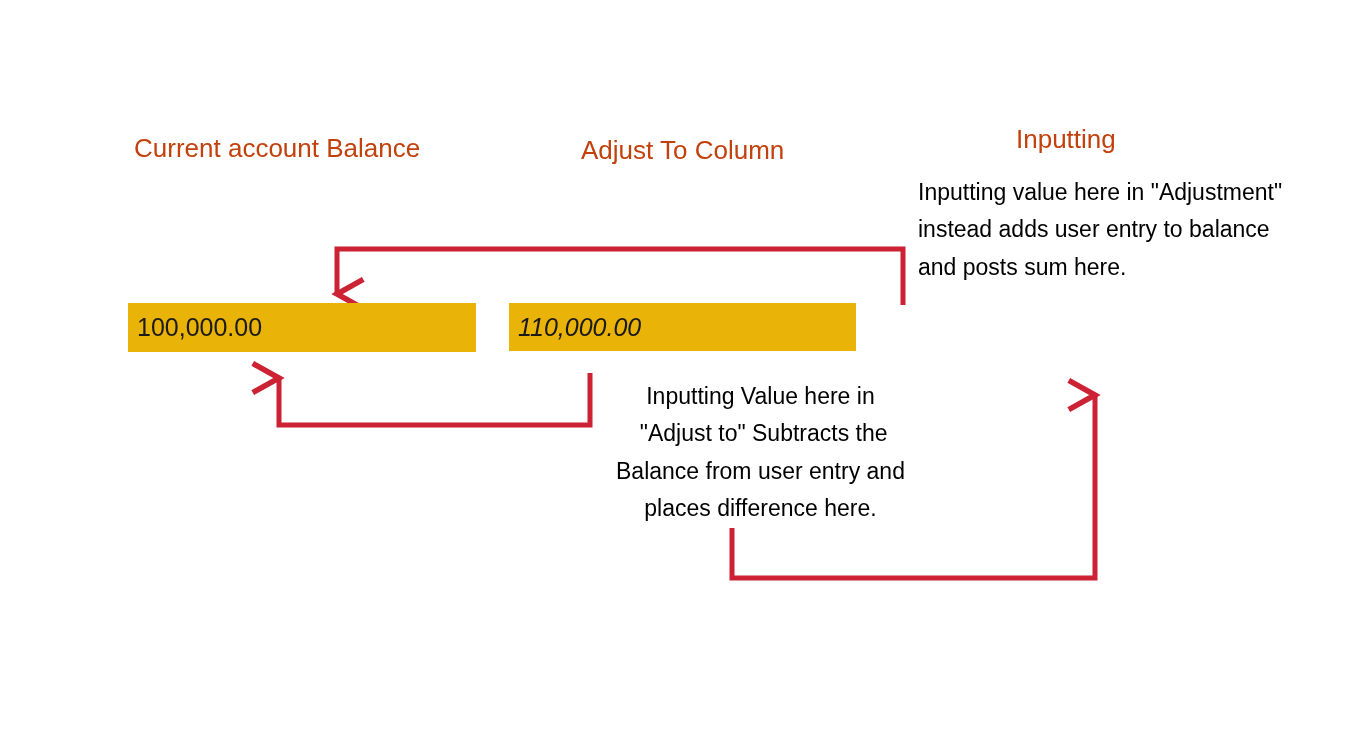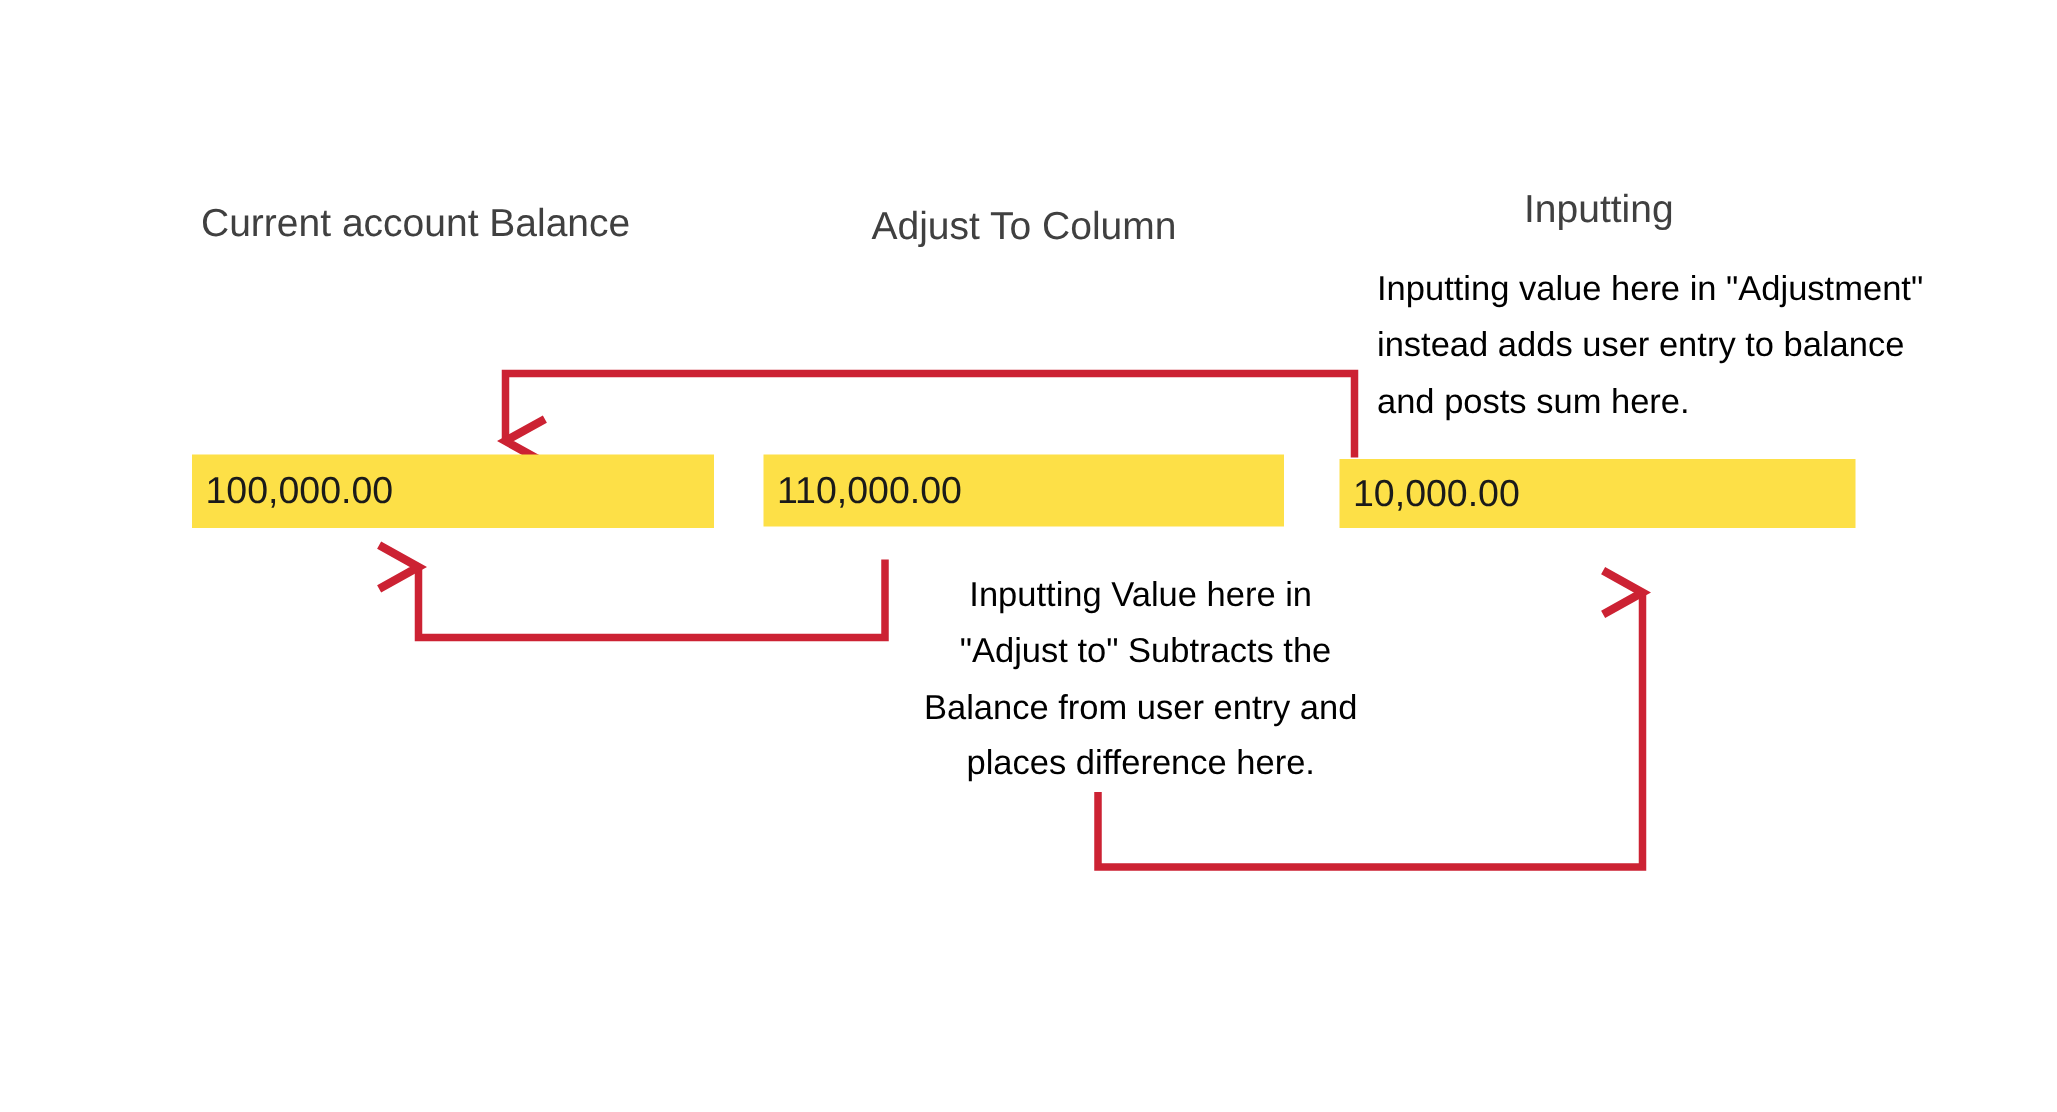--- a/index.html
+++ b/index.html
@@ -16,42 +16,42 @@
     width: 1371px;
     height: 741px;
     background: #ffffff;
     overflow: hidden;
   }
 
   .col-header {
     position: absolute;
     font-size: 26px;
     line-height: 1.15;
-    color: #404040;
+    color: #c2410c;
     white-space: nowrap;
   }
   #header-balance   { left: 134px; top: 134px; }
   #header-adjust-to { left: 581px; top: 136px; }
   #header-adjustment{ left: 1016px; top: 125px; }
 
   .value-box {
     position: absolute;
-    background: #fde047;
+    background: #eab308;
     display: flex;
     align-items: center;
     box-sizing: border-box;
   }
   .value-box .value-text {
     font-size: 25px;
     color: #1a1a1a;
     padding-left: 9px;
     line-height: 1;
   }
   #box-balance    { left: 128px; top: 303px; width: 348px; height: 49px; }
-  #box-adjust-to  { left: 509px; top: 303px; width: 347px; height: 48px; }
+  #box-adjust-to  { left: 509px; top: 303px; width: 347px; height: 48px; font-style: italic; }
   #box-adjustment { left: 893px; top: 306px; width: 344px; height: 46px; }
 
   .note {
     position: absolute;
     font-size: 23px;
     line-height: 1.62;
     color: #000000;
     white-space: pre;
   }
   #note-adjustment { left: 918px; top: 174px; }
@@ -93,23 +93,20 @@
   <div class="col-header" id="header-adjustment">Inputting</div>
 
   <div class="value-box" id="box-balance">
     <span class="value-text">100,000.00</span>
   </div>
 
   <div class="value-box" id="box-adjust-to">
     <span class="value-text">110,000.00</span>
   </div>
 
-  <div class="value-box" id="box-adjustment">
-    <span class="value-text">10,000.00</span>
-  </div>
 
   <div class="note" id="note-adjustment">Inputting value here in "Adjustment"
 instead adds user entry to balance
 and posts sum here.</div>
 
   <div class="note" id="note-adjust-to">Inputting Value here in
  "Adjust to" Subtracts the
 Balance from user entry and
 places difference here.</div>
 

